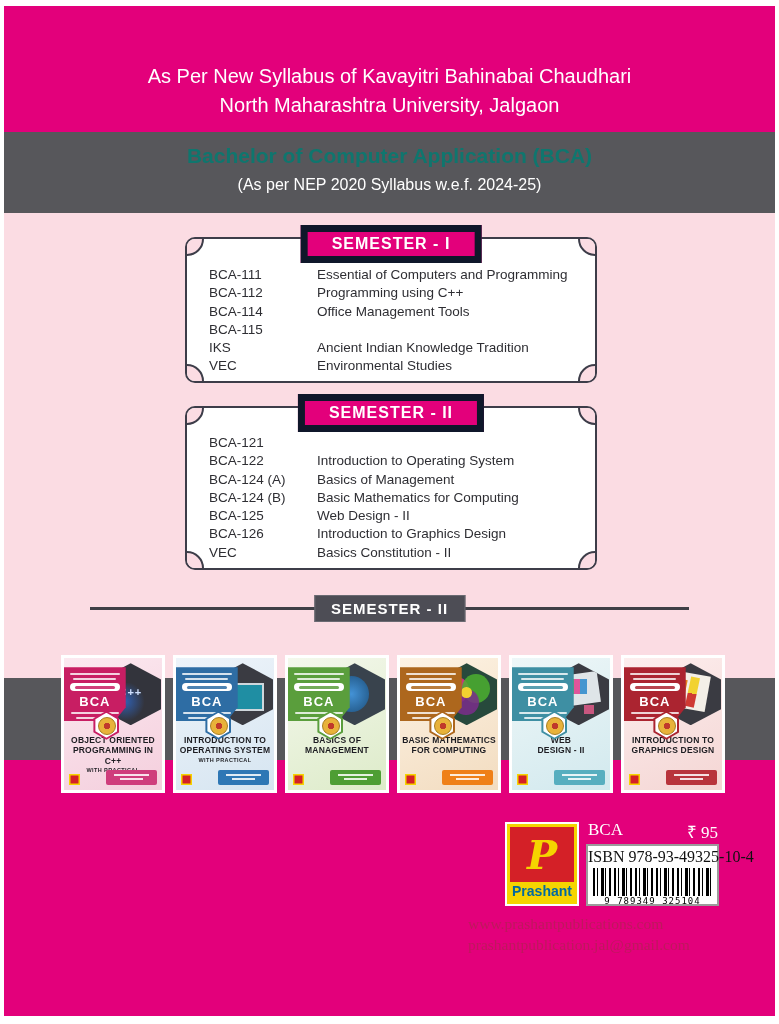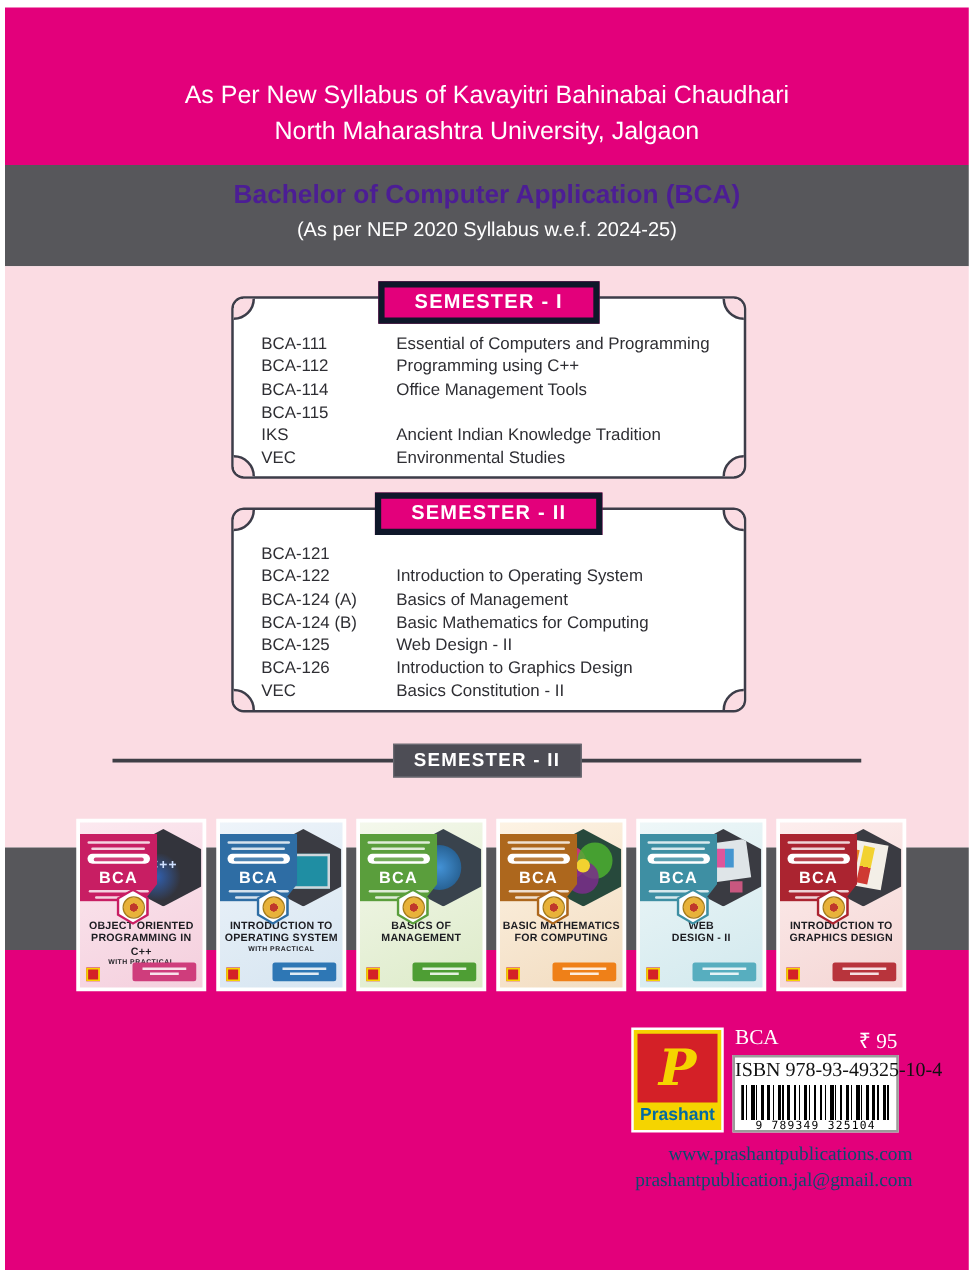--- a/index.html
+++ b/index.html
@@ -8,35 +8,35 @@
   
   .band{position:absolute;left:4px;right:4px;}
   .band-magenta-top{top:6px;height:126px;background:var(--magenta,#e3007b);}
   .band-gray-top{top:132px;height:81px;background:var(--darkgray,#57575b);}
   .band-pink{top:213px;height:465px;background:var(--pink,#fbdce3);}
   .band-gray-mid{top:678px;height:82px;background:var(--darkgray,#57575b);}
   .band-magenta-bottom{top:760px;height:256px;background:var(--magenta,#e3007b);}
   
   .syllabus{position:absolute;left:4px;right:4px;top:62px;text-align:center;color:#fff;
             font-size:20px;line-height:29px;}
-  .program-title{position:absolute;left:4px;right:4px;top:144px;text-align:center;color:#4c1d95;
+  .program-title{position:absolute;left:4px;right:4px;top:144px;text-align:center;color:#0f766e;
                  font-size:21px;font-weight:bold;}
   .program-subtitle{position:absolute;left:4px;right:4px;top:176px;text-align:center;color:#fff;font-size:16px;}
   
   .sem-wrap{position:absolute;left:185px;width:412px;}
   .sem1{top:237px;height:146px;}
   .sem2{top:406px;height:164px;}
   .sem-box{position:absolute;inset:0;background:#fff;border:2px solid var(--border,#3d3d49);
            border-radius:10px;overflow:hidden;}
   .notch{position:absolute;width:30px;height:30px;border-radius:50%;
          background:var(--pink,#fbdce3);border:2px solid var(--border,#3d3d49);}
   .tl{top:-17px;left:-17px}.tr{top:-17px;right:-17px}.bl{bottom:-17px;left:-17px}.br{bottom:-17px;right:-17px}
   .sem-header{position:absolute;top:-12px;left:50%;transform:translateX(-50%);
               background:var(--magenta,#e3007b);color:#fff;font-weight:bold;font-size:16px;
-              letter-spacing:1px;padding:3px 24px;border:5px solid #0f172a;white-space:nowrap;z-index:3;}
+              letter-spacing:1px;padding:3px 24px;border:7px solid #0f172a;white-space:nowrap;z-index:3;}
   .course-list{position:relative;padding:26px 8px 0 22px;}
   .sem1 .course-list{padding-top:27px;}
   .crow{display:flex;line-height:18.3px;color:#2e2e33;font-size:13.5px;}
   .ccode{width:108px;flex:0 0 108px;}
   .cname{flex:1;}
   
   .banner-line{position:absolute;left:90px;right:90px;top:607px;height:3px;background:var(--line,#3f3f46);}
   .banner{position:absolute;left:50%;top:595px;transform:translateX(-50%);
           background:var(--bannergray,#4d4d55);color:#fff;font-weight:bold;font-size:15px;
           letter-spacing:1px;padding:4px 16px;border:1px solid #6a6a72;white-space:nowrap;z-index:2;}
@@ -100,21 +100,21 @@
   .plogo-p{font-family:"DejaVu Serif",serif;font-style:italic;font-weight:bold;font-size:40px;color:var(--logo_yellow,#f5d400);}
   .plogo-name{height:19px;text-align:center;font-weight:bold;font-size:14px;color:#0369a1;line-height:19px;}
   .meta-row{position:absolute;left:588px;top:820px;width:130px;display:flex;justify-content:space-between;
             color:#fff;font-size:17px;z-index:5;}
   .isbn-box{position:absolute;left:586px;top:844px;width:133px;height:62px;background:#fff;
             border:2px solid #9b9b9b;box-sizing:border-box;z-index:5;}
   .isbn-text{text-align:center;font-size:16px;color:#111;margin-top:2px;white-space:nowrap;}
   .barcode{height:28px;margin:2px 5px 0;
            background:repeating-linear-gradient(90deg,#000 0 2px,#fff 2px 4px,#000 4px 5px,#fff 5px 8px,#000 8px 11px,#fff 11px 12px,#000 12px 13px,#fff 13px 16px,#000 16px 18px,#fff 18px 21px);}
   .barcode-digits{text-align:center;font-family:"DejaVu Sans Mono",monospace;font-size:9px;letter-spacing:1px;color:#000;line-height:11px;}
-  .urls{position:absolute;left:468px;top:913px;width:262px;text-align:right;color:#0c4a6e;
+  .urls{position:absolute;left:468px;top:913px;width:262px;text-align:left;color:#be185d;
         font-size:15.5px;line-height:21px;z-index:5;}
 </style>
 </head>
 <body>
 
 <div class="page">
 
   <div class="band band-magenta-top"></div>
   <div class="band band-gray-top"></div>
   <div class="band band-pink"></div>

